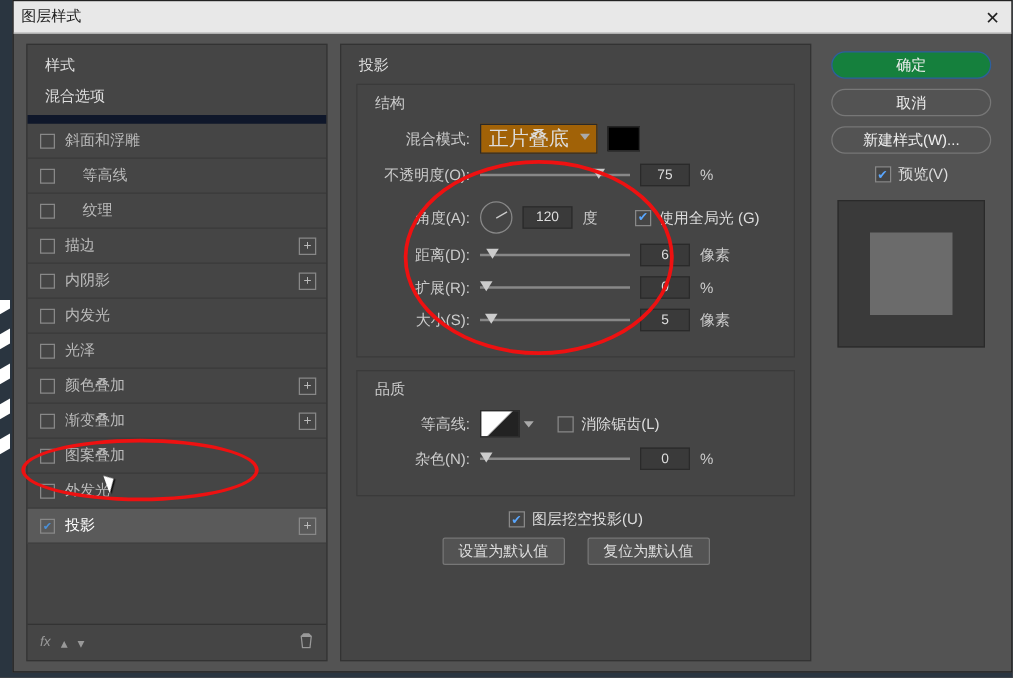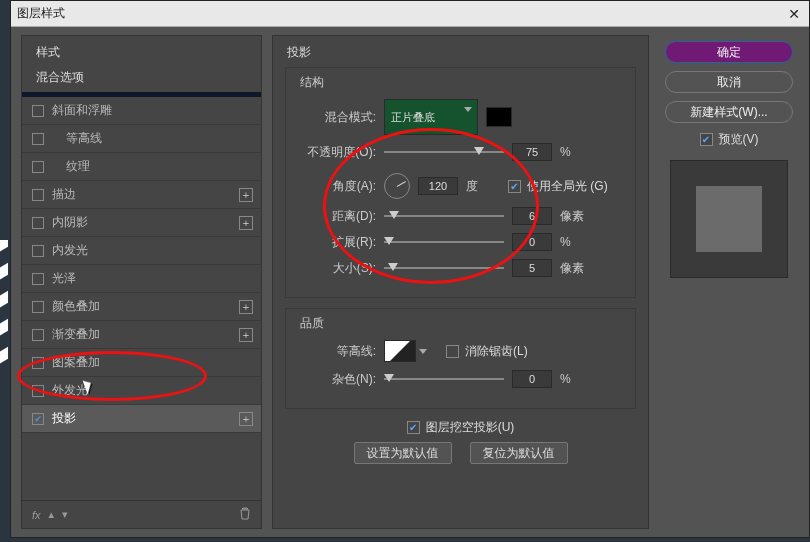--- a/index.html
+++ b/index.html
@@ -5,44 +5,44 @@
 * { box-sizing: border-box; margin: 0; padding: 0; font-family: "Microsoft YaHei", Arial, sans-serif; }
 body { background: #2a3540; width: 810px; height: 542px; overflow: hidden; }
 .dialog { position: relative; width: 800px; height: 538px; background: #535353; border: 1px solid #222; margin-left: 10px; }
 .titlebar { height: 26px; background: #e8e8e8; border-bottom: 1px solid #aaa; display: flex; align-items: center; padding: 0 6px; color: #222; font-size: 12px; justify-content: space-between; }
 .titlebar .close { width: 18px; height: 18px; display: flex; align-items: center; justify-content: center; cursor: pointer; font-size: 14px; }
 .body { display: flex; height: calc(100% - 26px); padding: 8px 10px 8px 10px; gap: 10px; }
 .left-panel { width: 241px; background: #454545; border: 1px solid #333; display: flex; flex-direction: column; }
 .mid-panel { flex: 1; background: #454545; border: 1px solid #333; padding: 6px 12px 12px 12px; position: relative; }
 .right-panel { width: 140px; display: flex; flex-direction: column; gap: 8px; align-items: center; padding-top: 6px; }
 .style-header { padding: 8px 10px 4px 14px; color: #ddd; font-size: 12px; }
-.style-subheader { padding: 4px 10px 6px 14px; color: #ddd; font-size: 12px; border-bottom: 5px solid #0f172a; }
+.style-subheader { padding: 4px 10px 6px 14px; color: #ddd; font-size: 12px; border-bottom: 7px solid #0f172a; }
 .style-list { flex: 1; overflow: hidden; }
 .style-item { display: flex; align-items: center; padding: 5px 8px 5px 10px; color: #bbb; font-size: 12px; border-bottom: 1px solid #3a3a3a; position: relative; }
 .style-item.selected { background: #5a5a5a; color: #fff; }
 .style-item .chk { width: 12px; height: 12px; border: 1px solid #888; margin-right: 8px; display: flex; align-items: center; justify-content: center; font-size: 9px; color: #4a90d9; }
 .style-item .chk.checked::after { content: "✔"; }
 .style-item .lbl { flex: 1; }
 .style-item .indent { margin-left: 14px; }
 .style-item .add { width: 14px; height: 14px; border: 1px solid #888; display: flex; align-items: center; justify-content: center; font-size: 11px; color: #bbb; }
 .bottom-tools { border-top: 1px solid #333; padding: 6px 10px; display: flex; justify-content: space-between; align-items: center; color: #999; font-size: 11px; }
 .bottom-tools .group { display: flex; gap: 8px; align-items: center; }
 .btn { width: 128px; height: 22px; border-radius: 11px; border: 1px solid #777; background: #535353; color: #eee; font-size: 12px; display: flex; align-items: center; justify-content: center; cursor: pointer; }
-.btn.primary { background: #701a75; border-color: #2d5f9e; }
+.btn.primary { background: #15803d; border-color: #2d5f9e; }
 .chkline { display: flex; align-items: center; gap: 6px; color: #ddd; font-size: 12px; }
 .chkline .chk { width: 13px; height: 13px; border: 1px solid #888; background: #454545; display: flex; align-items: center; justify-content: center; font-size: 10px; color: #5aa7ff; }
 .chkline .chk.checked::after { content: "✔"; }
 .preview { width: 118px; height: 118px; background: #3a3a3a; border: 1px solid #2a2a2a; display: flex; align-items: center; justify-content: center; margin-top: 4px; }
 .preview .swatch { width: 66px; height: 66px; background: #6b6b6b; }
 .section-title { color: #ddd; font-size: 12px; padding: 2px 2px 6px 2px; }
 .fieldset { border: 1px solid #3a3a3a; padding: 10px 12px 12px 12px; margin-bottom: 10px; position: relative; }
 .fieldset-title { color: #ccc; font-size: 12px; margin: -4px 0 8px 2px; }
 .row { display: flex; align-items: center; gap: 8px; font-size: 12px; color: #ccc; margin-bottom: 8px; }
 .row .label { width: 78px; text-align: right; }
-.select { width: 94px; height: 36px; background: #14532d; border: 1px solid #2a2a2a; color: #ddd; font-size: 11px; display: flex; align-items: center; padding: 0 16px 0 6px; position: relative; }
+.select { width: 94px; height: 24px; background: #a16207; border: 1px solid #2a2a2a; color: #ddd; font-size: 16px; display: flex; align-items: center; padding: 0 16px 0 6px; position: relative; }
 .select::after { content: ""; position: absolute; right: 5px; top: 7px; border-left: 4px solid transparent; border-right: 4px solid transparent; border-top: 5px solid #aaa; }
 .color-swatch { width: 26px; height: 20px; background: #000; border: 1px solid #2a2a2a; }
 .slider { flex: 1; height: 14px; display: flex; align-items: center; position: relative; max-width: 120px; }
 .slider .track { height: 2px; background: #888; width: 100%; }
 .slider .thumb { position: absolute; width: 0; height: 0; border-left: 5px solid transparent; border-right: 5px solid transparent; border-top: 8px solid #ccc; top: 2px; }
 .numbox { width: 40px; height: 18px; background: #3a3a3a; border: 1px solid #2a2a2a; color: #ddd; font-size: 11px; text-align: center; line-height: 16px; }
 .unit { width: 28px; color: #ccc; font-size: 12px; }
 .angle-dial { width: 26px; height: 26px; border: 1px solid #888; border-radius: 50%; position: relative; background: #454545; }
 .angle-dial .needle { position: absolute; width: 10px; height: 1px; background: #ccc; top: 12px; left: 12px; transform-origin: left center; transform: rotate(-30deg); }
 .contour-swatch { width: 32px; height: 22px; background: linear-gradient(135deg, #fff 0%, #fff 48%, #222 52%, #222 100%); border: 1px solid #2a2a2a; position: relative; }

